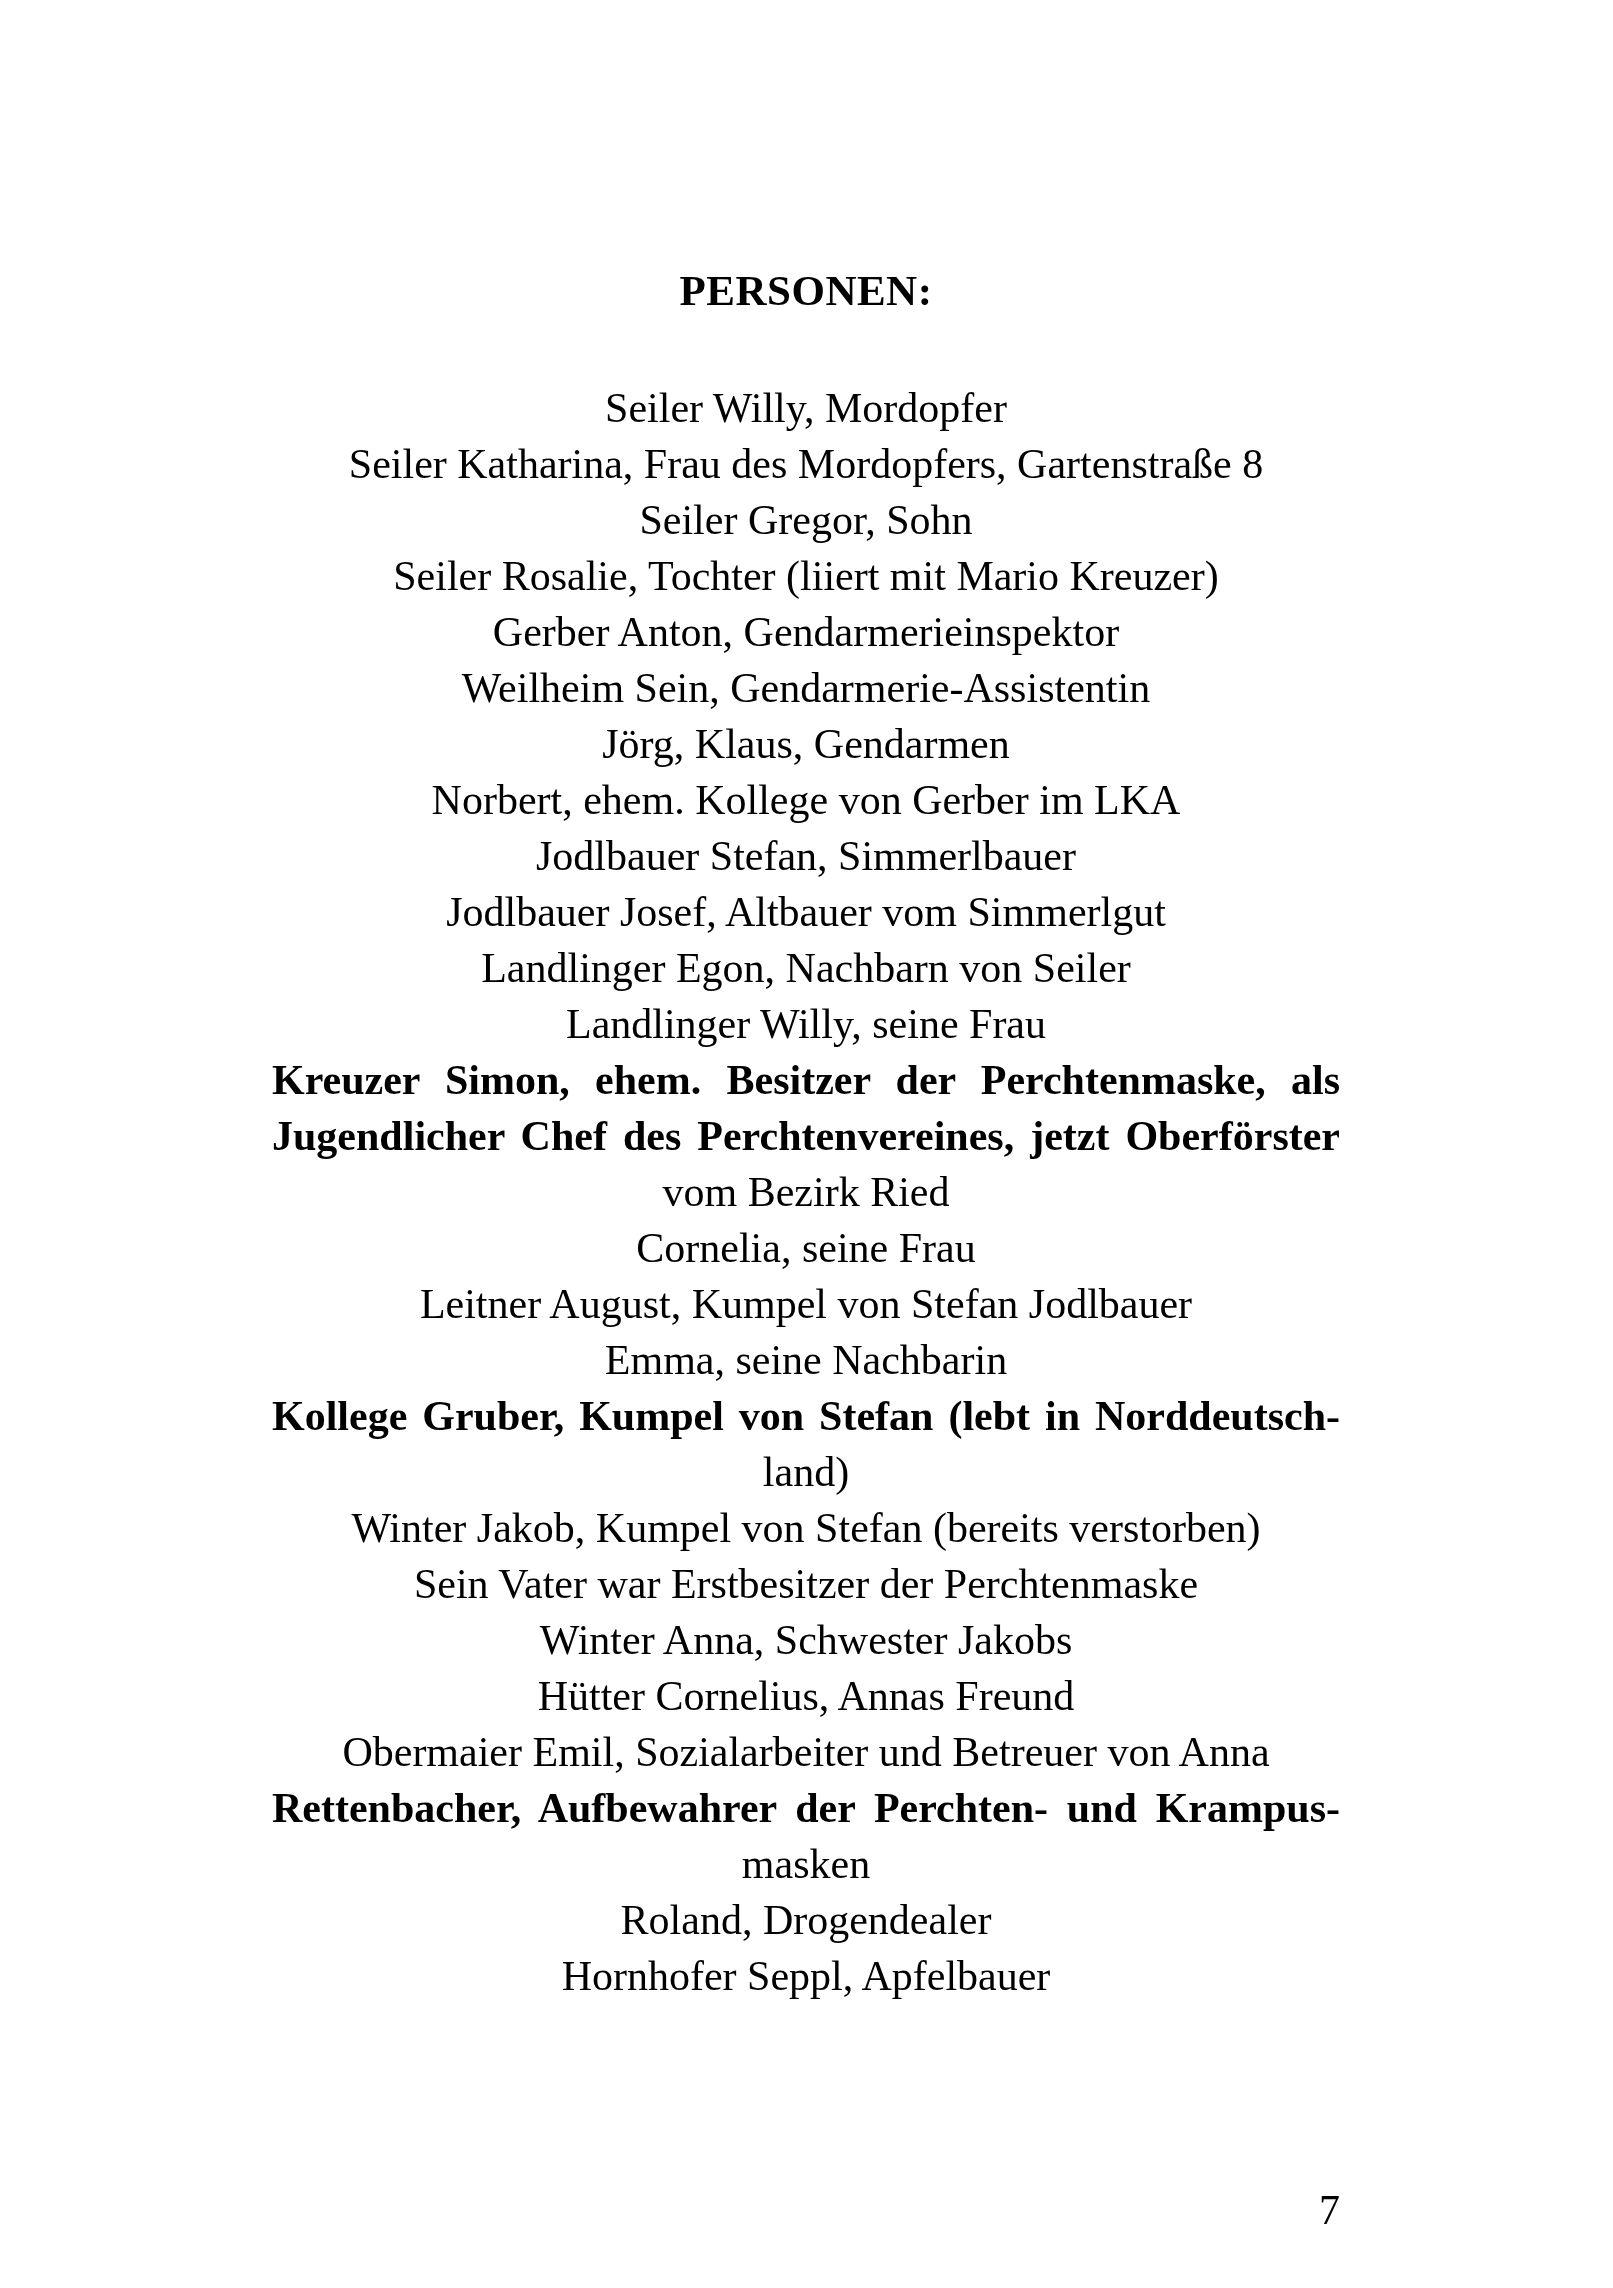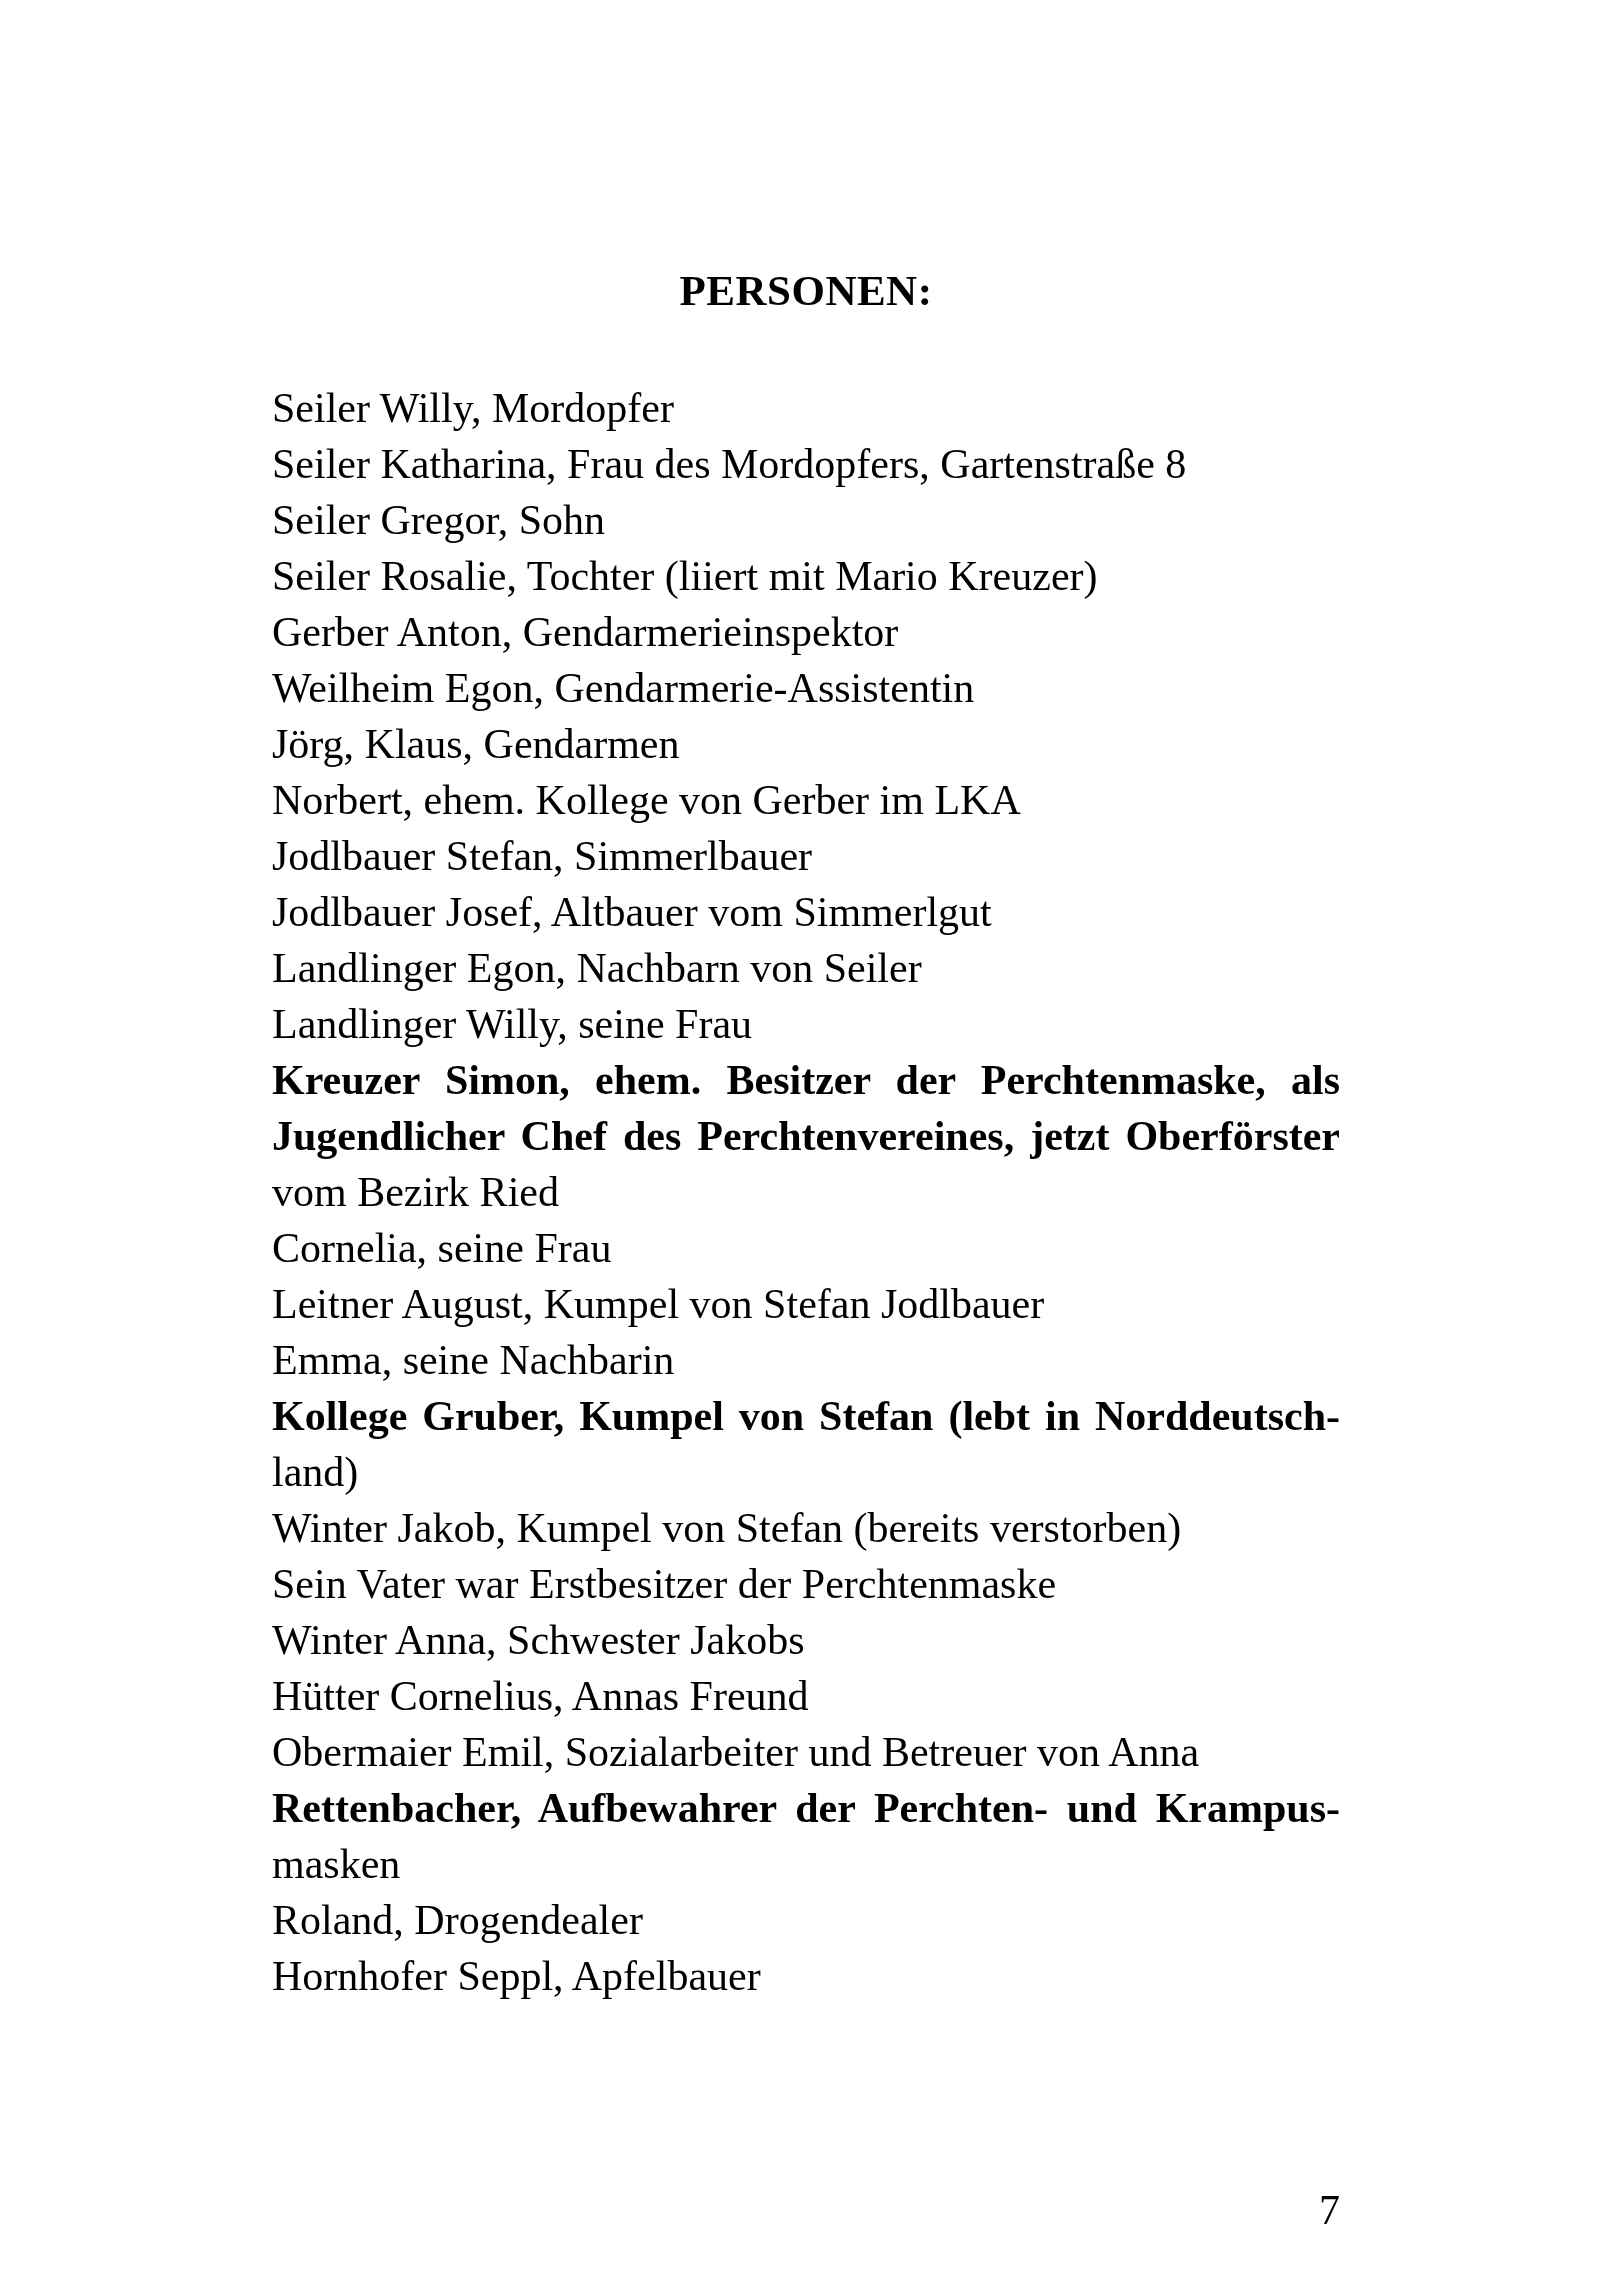--- a/index.html
+++ b/index.html
@@ -40,20 +40,21 @@
     position: absolute;
     top: 340px;
     left: 0;
     width: 100%;
     font-size: 42px;
     line-height: 56px;
   }
   .line {
     width: 100%;
     white-space: nowrap;
+    text-align: center;
   }
   .line.justify {
     text-align: justify;
     text-align-last: justify;
     font-weight: bold;
   }
   .page-number {
     position: absolute;
     top: 2149px;
     left: 0;
@@ -68,21 +69,21 @@
 
 <div class="page">
   <div class="text-column">
     <h1 class="title">PERSONEN:</h1>
     <div class="person-list">
         <div class="line">Seiler Willy, Mordopfer</div>
         <div class="line">Seiler Katharina, Frau des Mordopfers, Gartenstraße 8</div>
         <div class="line">Seiler Gregor, Sohn</div>
         <div class="line">Seiler Rosalie, Tochter (liiert mit Mario Kreuzer)</div>
         <div class="line">Gerber Anton, Gendarmerieinspektor</div>
-        <div class="line">Weilheim Egon, Gendarmerie-Assistentin</div>
+        <div class="line">Weilheim Sein, Gendarmerie-Assistentin</div>
         <div class="line">Jörg, Klaus, Gendarmen</div>
         <div class="line">Norbert, ehem. Kollege von Gerber im LKA</div>
         <div class="line">Jodlbauer Stefan, Simmerlbauer</div>
         <div class="line">Jodlbauer Josef, Altbauer vom Simmerlgut</div>
         <div class="line">Landlinger Egon, Nachbarn von Seiler</div>
         <div class="line">Landlinger Willy, seine Frau</div>
         <div class="line justify">Kreuzer Simon, ehem. Besitzer der Perchtenmaske, als</div>
         <div class="line justify">Jugendlicher Chef des Perchtenvereines, jetzt Oberförster</div>
         <div class="line">vom Bezirk Ried</div>
         <div class="line">Cornelia, seine Frau</div>

